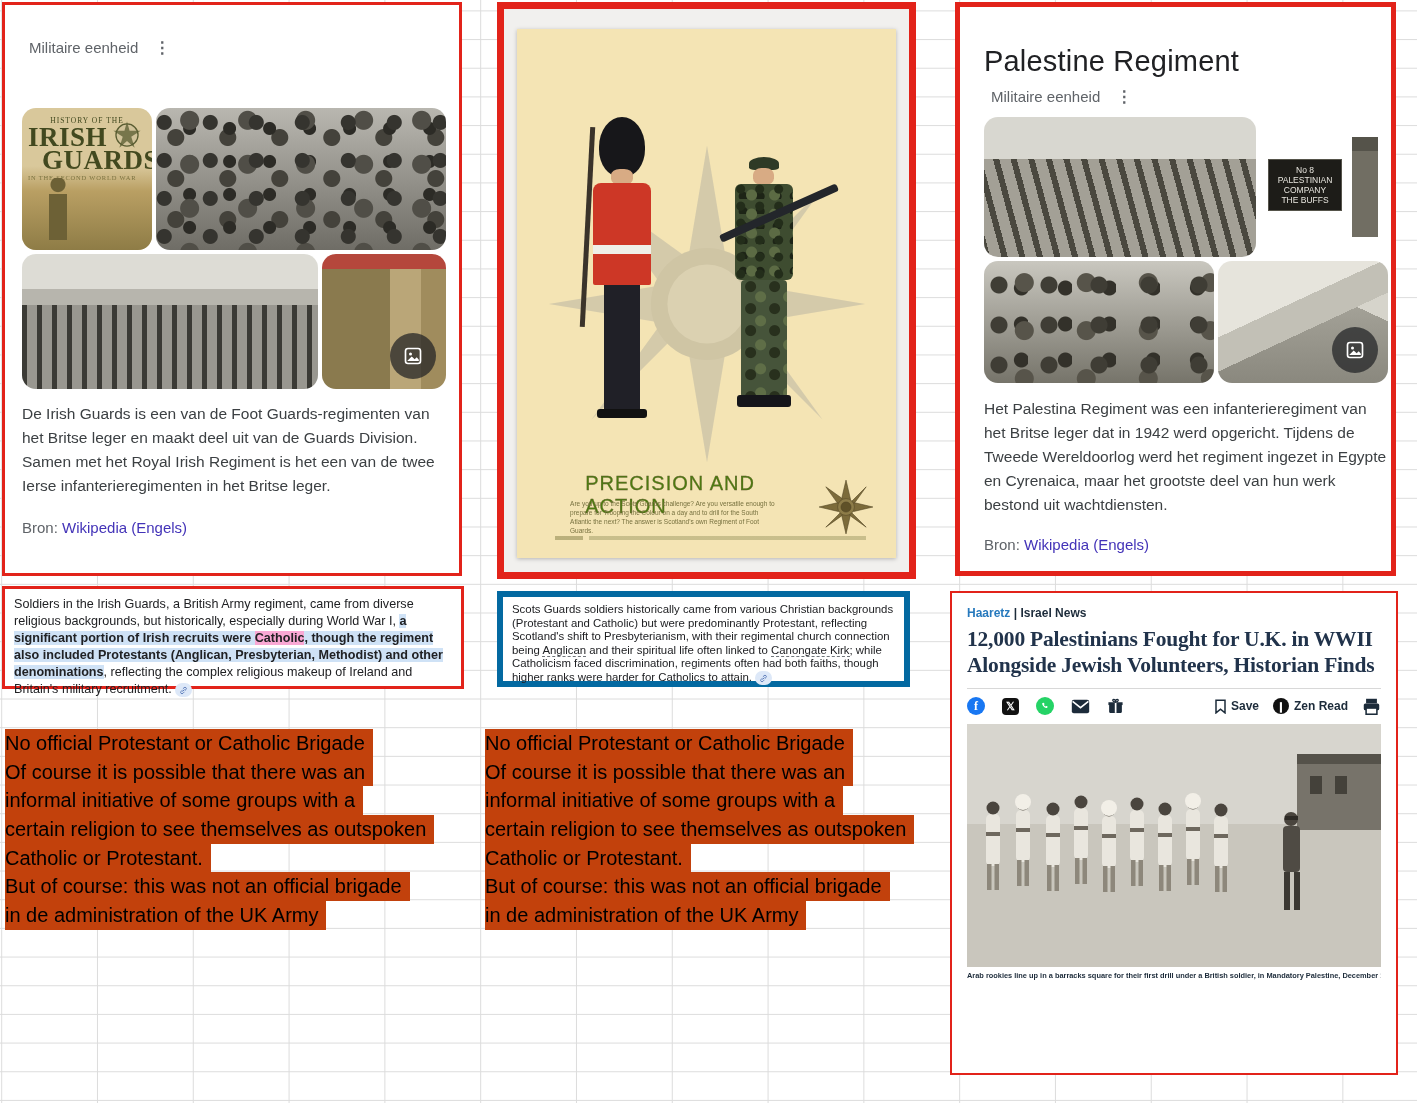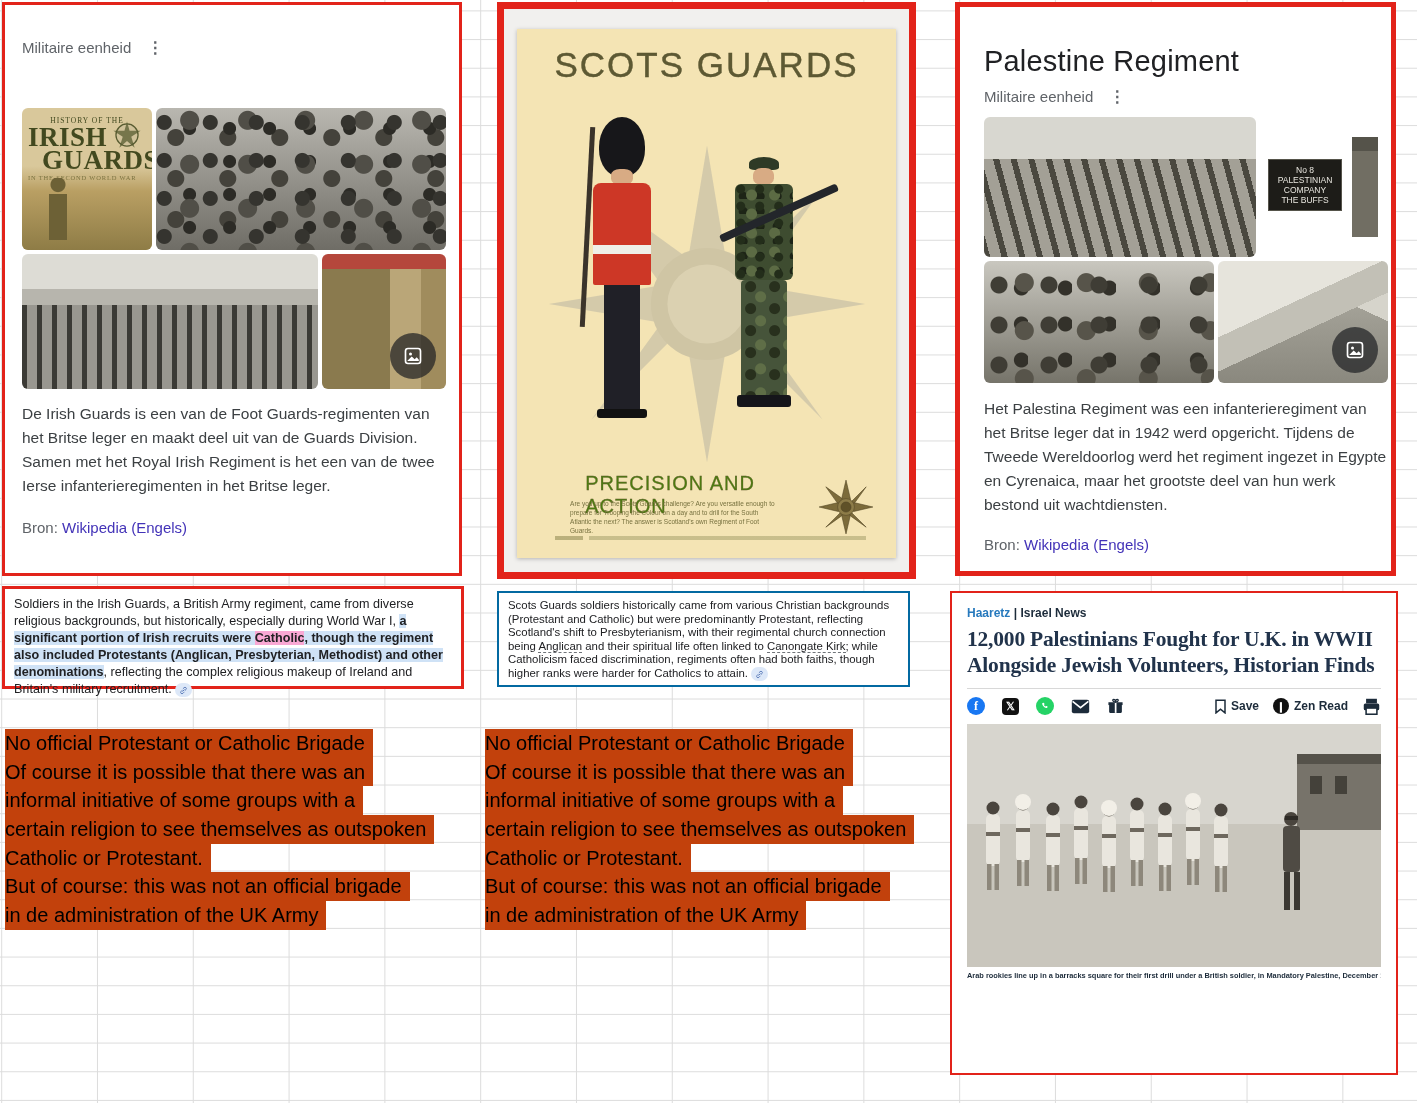--- a/index.html
+++ b/index.html
@@ -14,30 +14,30 @@
     background-size:95.8px 28.68px;
     background-position:1.2px 10.4px;
   }
 
   .redbox { position:absolute; background:#fff; border:3px solid #e2231a; }
 
   
   .kp { color:#202124; }
   .kp-pad { padding:24px 18px 0 17px; }
   .kp-title { font-size:29px; font-weight:400; color:#202124; letter-spacing:.2px; }
-  .kp-subrow { display:flex; align-items:center; gap:16px; margin-top:10px; }
+  .kp-subrow { display:flex; align-items:center; gap:16px; margin-top:10px;margin-left:7px; }
   .kp-subtitle { font-size:15px; color:#5f6368; }
   .kp-menu { font-size:16px; color:#5f6368; cursor:pointer; line-height:14px; font-weight:700; }
   .kp-desc { font-size:15.5px; line-height:24px; color:#3c4043; }
   .kp-bron { font-size:15px; color:#5f6368; }
   .kp-bron a { color:#4333b8; text-decoration:none; }
 
   
   .collage { position:absolute; }
-  .tile { position:absolute; border-radius:6px; overflow:hidden; }
+  .tile { position:absolute; border-radius:14px; overflow:hidden; }
   .gallery-badge { position:absolute; right:10px; bottom:10px; width:46px; height:46px; border-radius:50%;
     background:rgba(32,33,36,.72); display:flex; align-items:center; justify-content:center; }
 
   
   .t-book { background:linear-gradient(#d9c countries 0,#d9c89b 0); background:#d9c89b; padding:8px 6px; font-family:"Liberation Serif",serif; color:#42491f; }
   .t-book .bc-top { font-size:7.5px; letter-spacing:1px; text-align:center; }
   .t-book .bc-mid { font-size:27px; font-weight:700; line-height:21px; letter-spacing:.5px; margin-top:2px; }
   .t-book .bc-bot { font-size:6.5px; letter-spacing:.8px; margin-top:3px; }
   .t-book .bc-star { position:absolute; right:8px; top:10px; width:34px; height:34px; opacity:.85; }
   .t-book .bc-scene { position:absolute; left:0; right:0; bottom:0; height:84px;
@@ -116,21 +116,21 @@
   .poster-blurb { position:absolute; left:14%; width:54%; top:470px; font-size:6.5px; line-height:9px;
     color:#77713f; filter:blur(.3px); }
   .poster-badge { position:absolute; right:22px; top:448px; }
   .poster-footer { position:absolute; left:10%; right:8%; bottom:18px; height:4px;
     background:linear-gradient(90deg,#8b854d 0 9%, transparent 9% 11%, #a59f6a 11% 100%); opacity:.55; }
 
   
   .note { position:absolute; background:#fff; color:#202124; }
   .note-irish { left:2px; top:586px; width:462px; height:103px; border:3px solid #e2231a;
     padding:7px 9px; font-size:12.6px; line-height:16.9px; }
-  .note-scots { left:497px; top:591px; width:413px; height:96px; border:2px solid #0369a1;
+  .note-scots { left:497px; top:591px; width:413px; height:96px; border:6px solid #0369a1;
     padding:6px 9px; font-size:11.4px; line-height:13.6px; }
   .hl { background:#cfe2f6; font-weight:600; }
   .hl-bold { background:#f9a8d4; font-weight:700; }
   .dotted { border-bottom:1px dashed #70757a; }
   .link-chip { display:inline-flex; align-items:center; justify-content:center; width:17px; height:14px;
     border-radius:8px; background:#dde8f8; vertical-align:-2px; margin-left:3px; }
 
   
   .haaretz { position:absolute; left:950px; top:591px; width:448px; height:484px;
     border:2px solid #e2231a; background:#fff; padding:13px 15px 0 15px; color:#1c2b3a; }
@@ -206,21 +206,20 @@
 <div class="note note-irish">
   <span>Soldiers in the Irish Guards, a British Army regiment, came from diverse religious backgrounds, but historically, especially during World War I, </span><span class="hl">a significant portion of Irish recruits were </span><span class="hl-bold">Catholic</span><span class="hl">, though the regiment also included Protestants (Anglican, Presbyterian, Methodist) and other denominations</span><span>, reflecting the complex religious makeup of Ireland and Britain's military recruitment.</span><span class="link-chip">
       <svg width="9" height="9" viewBox="0 0 24 24">
         <path d="M10 14 L14 10 M8 12 L5.5 14.5 a3.5 3.5 0 0 0 5 5 L13 17 M16 12 l2.5-2.5 a3.5 3.5 0 0 0-5-5 L11 7" fill="none" stroke="#5a7ab8" stroke-width="2.6" stroke-linecap="round"></path>
       </svg>
     </span>
 </div>
 
 <div class="scots-panel">
   <div class="poster">
-    <div class="poster-title">SCOTS GUARDS</div>
     <svg class="wm-star" width="330" height="330" viewBox="0 0 100 100">
       <g fill="#b6b2a2">
         <path d="M50 2 L56 38 L50 50 L44 38 Z"></path>
           <path d="M50 98 L56 62 L50 50 L44 62 Z"></path>
         <path d="M2 50 L38 44 L50 50 L38 56 Z"></path>
           <path d="M98 50 L62 44 L50 50 L62 56 Z"></path>
         <path d="M15 15 L44 36 L50 50 L36 44 Z"></path>
           <path d="M85 15 L64 36 L50 50 L64 44 Z" transform="rotate(0)"></path>
         <path d="M85 85 L64 64 L50 50 L64 56 Z"></path>
           <path d="M15 85 L36 64 L50 50 L36 56 Z"></path>

